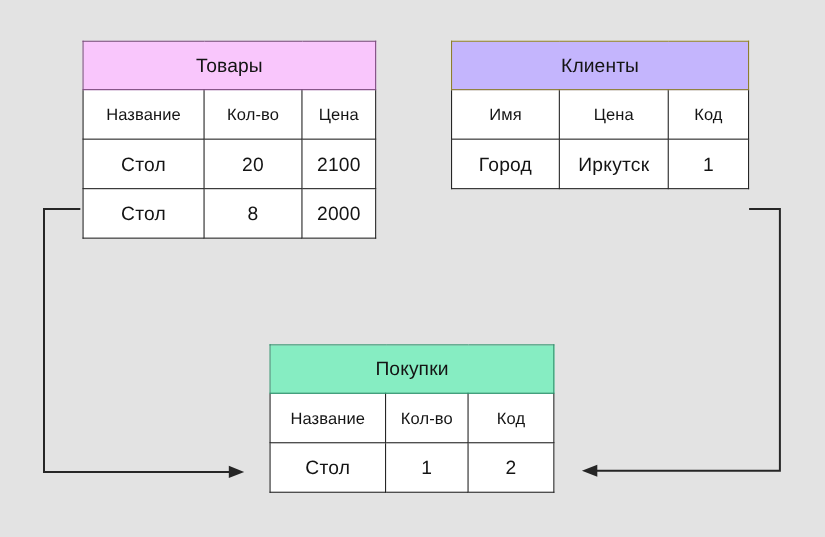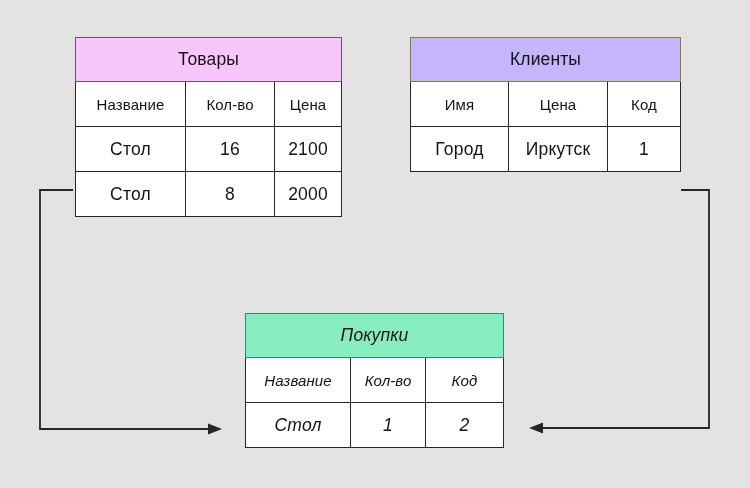--- a/index.html
+++ b/index.html
@@ -63,21 +63,21 @@
   #table-products .c1 { width: 89px; }
   #table-products .c2 { width: 67px; }
   #table-products .tbl-title { background: #f9c6fc; border-color: #7a4a7d; }
 
   #table-clients { left: 410px; top: 37px; width: 270px; }
   #table-clients .c0 { width: 98px; }
   #table-clients .c1 { width: 99px; }
   #table-clients .c2 { width: 73px; }
   #table-clients .tbl-title { background: #c4b5fd; border-color: #8d7e2c; }
 
-  #table-purchases { left: 245px; top: 313px; width: 258px; font-style: italic; }
+  #table-purchases { left: 245px; top: 313px; width: 258px; }
   #table-purchases .c0 { width: 105px; }
   #table-purchases .c1 { width: 75px; }
   #table-purchases .c2 { width: 78px; }
   #table-purchases .tbl-title { background: #86edc2; border-color: #2f8c69; }
 </style>
 </head>
 <body>
 
 <div id="canvas">
 
@@ -102,21 +102,21 @@
       </tr>
       <tr>
         <th class="col-head">Название</th>
         <th class="col-head">Кол-во</th>
         <th class="col-head">Цена</th>
       </tr>
     </thead>
     <tbody>
       <tr>
         <td class="cell">Стол</td>
-        <td class="cell">16</td>
+        <td class="cell">20</td>
         <td class="cell">2100</td>
       </tr>
       <tr>
         <td class="cell">Стол</td>
         <td class="cell">8</td>
         <td class="cell">2000</td>
       </tr>
     </tbody>
   </table>
 

